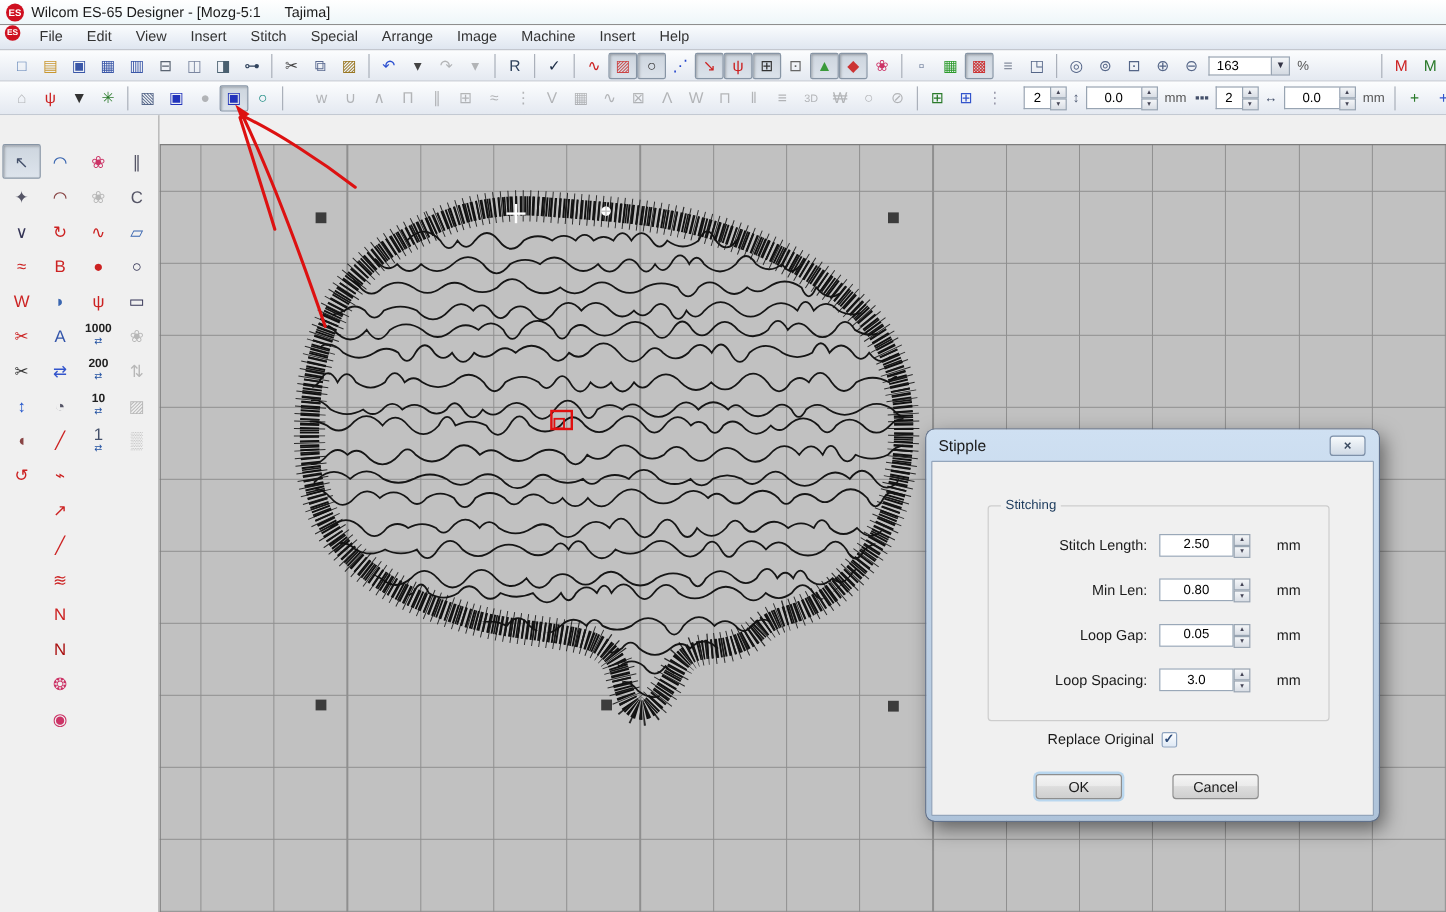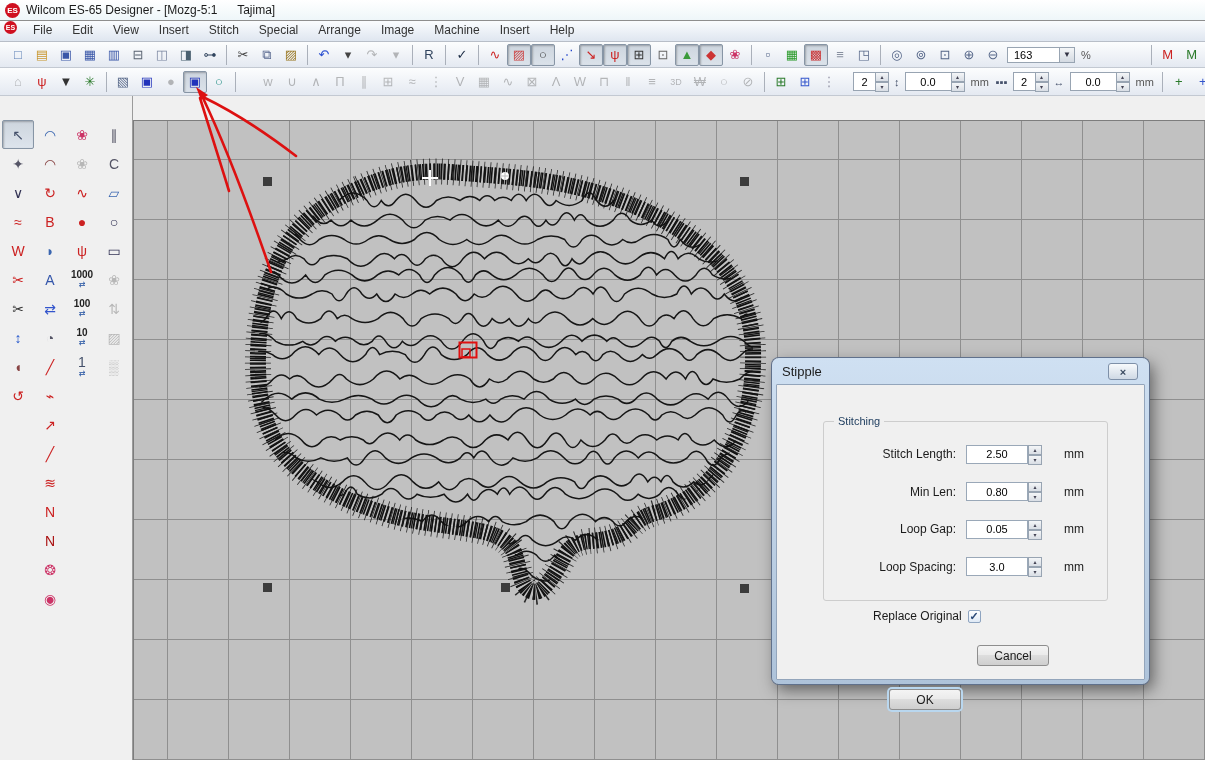--- a/index.html
+++ b/index.html
@@ -105,21 +105,21 @@
   .fld .spincol { height:19px; }
   .fld .funit { margin-left:22px; font-size:12px; color:#1b1b1b; }
   .replace-row { position:absolute; left:96px; top:224px; display:flex; align-items:center; }
   .replace-row .rlabel { font-size:12px; color:#1b1b1b; margin-right:6px;text-align:center; }
   .checkbox { width:13px; height:13px; border:1px solid #8ea4c0; border-radius:2px;
     background:linear-gradient(#fdfeff,#dfe9f5); display:flex; align-items:center;
     justify-content:center; font-size:11px; font-weight:bold; color:#2c4a78; line-height:1; }
   .dlg-btn { position:absolute; top:260px; width:72px; height:21px; border:1px solid #8e8e8e;
     border-radius:3px; background:linear-gradient(#f4f4f4 0%,#ebebeb 45%,#dddddd 50%,#cfcfcf 100%);
     font-size:12px; color:#1b1b1b; display:flex; align-items:center; justify-content:center; }
-  .ok-btn { left:112px; box-shadow:0 0 0 2px #b9d7ef;margin-top:44px; }
+  .ok-btn { left:86px; box-shadow:0 0 0 2px #b9d7ef; }
   .cancel-btn { left:200px; }
 </style>
 </head>
 <body>
 
 <div id="app">
 
   <div class="titlebar">
     <span class="es-logo">ES</span>
     <span class="title">Wilcom ES-65 Designer - [Mozg-5:1      Tajima]</span>
@@ -503,21 +503,21 @@
         <span class="pbtn disabled">
           <span>❀</span>
         </span>
         <span class="pbtn">
           <span style="color: rgb(51, 51, 51);">✂</span>
         </span>
         <span class="pbtn">
           <span style="color: rgb(51, 85, 204);">⇄</span>
         </span>
         <span class="pbtn">
-          <span class="num">100</span>
+          <span class="num">200</span>
           <span class="sub">⇄</span>
         </span>
         <span class="pbtn disabled">
           <span>⇅</span>
         </span>
         <span class="pbtn">
           <span style="color: rgb(34, 85, 204);">↕</span>
         </span>
         <span class="pbtn">
           <span style="color: rgb(85, 85, 102);">◔</span>

